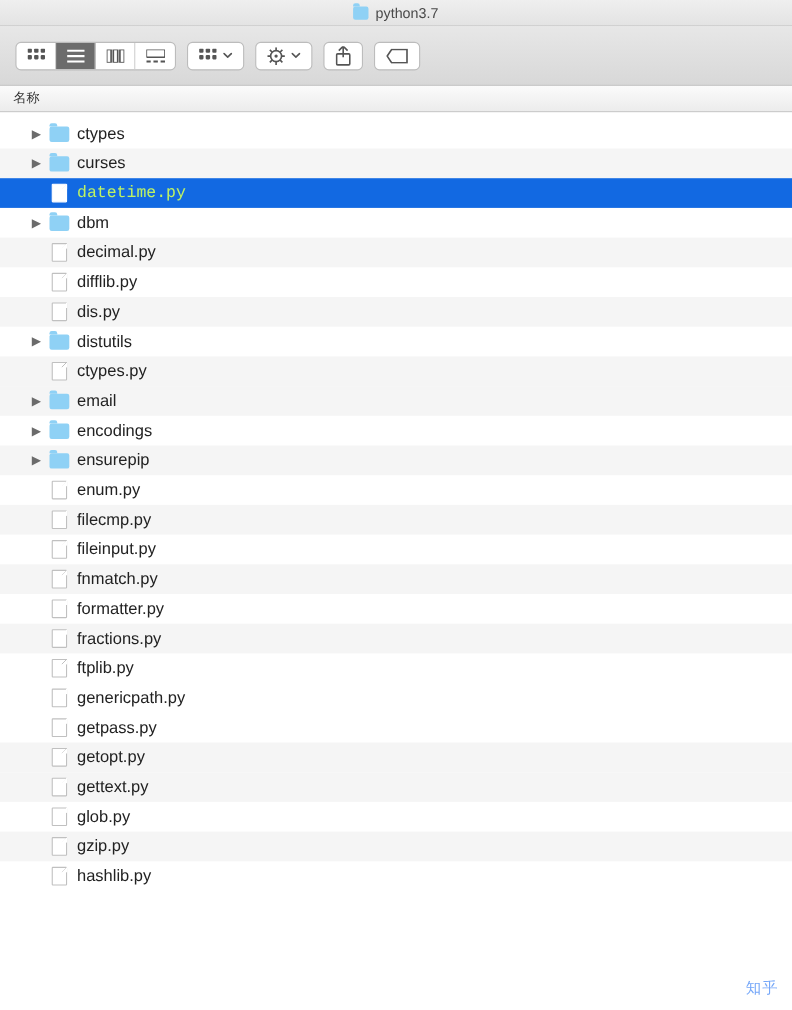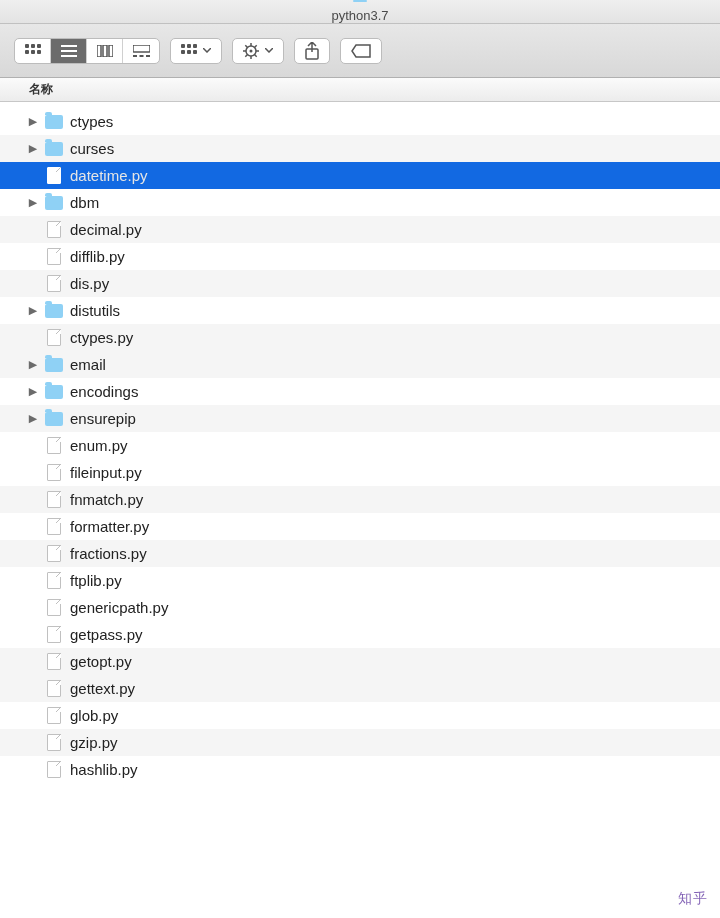--- a/index.html
+++ b/index.html
@@ -13,21 +13,20 @@
       position: relative;
     }
     .title-bar {
       height: 24px;
       background: linear-gradient(#efefef, #e3e3e3);
       border-bottom: 1px solid #c0c0c0;
       display: flex;
       align-items: center;
       justify-content: center;
       gap: 6px;
-      flex-direction: column;
     }
     .title-folder-icon {
       width: 14px; height: 12px;
       background: #8fd1f5;
       border-radius: 2px;
       position: relative;
     }
     .title-folder-icon::before {
       content: "";
       position: absolute;
@@ -83,43 +82,44 @@
       gap: 6px;
       color: #555;
       cursor: pointer;
     }
     .column-header {
       height: 24px;
       background: linear-gradient(#fbfbfb, #ececec);
       border-bottom: 1px solid #c7c7c7;
       display: flex;
       align-items: center;
-      padding-left: 29px;
+      padding-left: 12px;
       font-size: 12px;
-      font-weight: 700;
+      font-weight: 400;
       color: #333;
     }
     .file-list {
       height: calc(918px - 24px - 54px - 24px);
       overflow: hidden;
     }
     .row {
       height: 27px;
       display: flex;
       align-items: center;
       padding-left: 28px;
       gap: 7px;
       font-size: 15px;
       color: #222;
       cursor: pointer;
     }
     .row.striped { background: #f5f5f5; }
     .row.selected {
       background: #1269e2;
-      color: #e5e5e5;
+      color: #bef264;
+      font-family: Liberation Mono, monospace;
     }
     .row.partial {
       height: 6px;
       align-items: flex-end;
       padding-bottom: 0;
     }
     .disclosure {
       width: 10px;
       color: #6b6b6b;
       font-size: 11px;
@@ -159,21 +159,21 @@
       top:-1px; right:-1px;
       width:5px; height:5px;
       background: linear-gradient(135deg, transparent 48%, #c0c0c0 50%, #fff 52%);
     }
     .row.selected .file-icon { border-color: #fff; background: #fff; }
     .watermark {
       position: absolute;
       bottom: 10px;
       right: 12px;
       font-size: 14px;
-      color: #4c1d95;
+      color: #3b82f6;
       letter-spacing: 1px;
       opacity: 0.7;
     }
     svg { display: block; }
   </style>
 </head>
 <body>
 
 <div class="title-bar">
   <span class="title-folder-icon"></span>
@@ -319,20 +319,25 @@
     <div class="row striped">
       <span class="disclosure">▶</span>
       <span class="folder-icon"></span>
       <span>ensurepip</span>
     </div>
     <div class="row">
       <span class="no-disclosure"></span>
       <span class="file-icon"></span>
       <span>enum.py</span>
     </div>
+    <div class="row striped">
+      <span class="no-disclosure"></span>
+      <span class="file-icon"></span>
+      <span>filecmp.py</span>
+    </div>
     <div class="row">
       <span class="no-disclosure"></span>
       <span class="file-icon"></span>
       <span>fileinput.py</span>
     </div>
     <div class="row striped">
       <span class="no-disclosure"></span>
       <span class="file-icon"></span>
       <span>fnmatch.py</span>
     </div>

